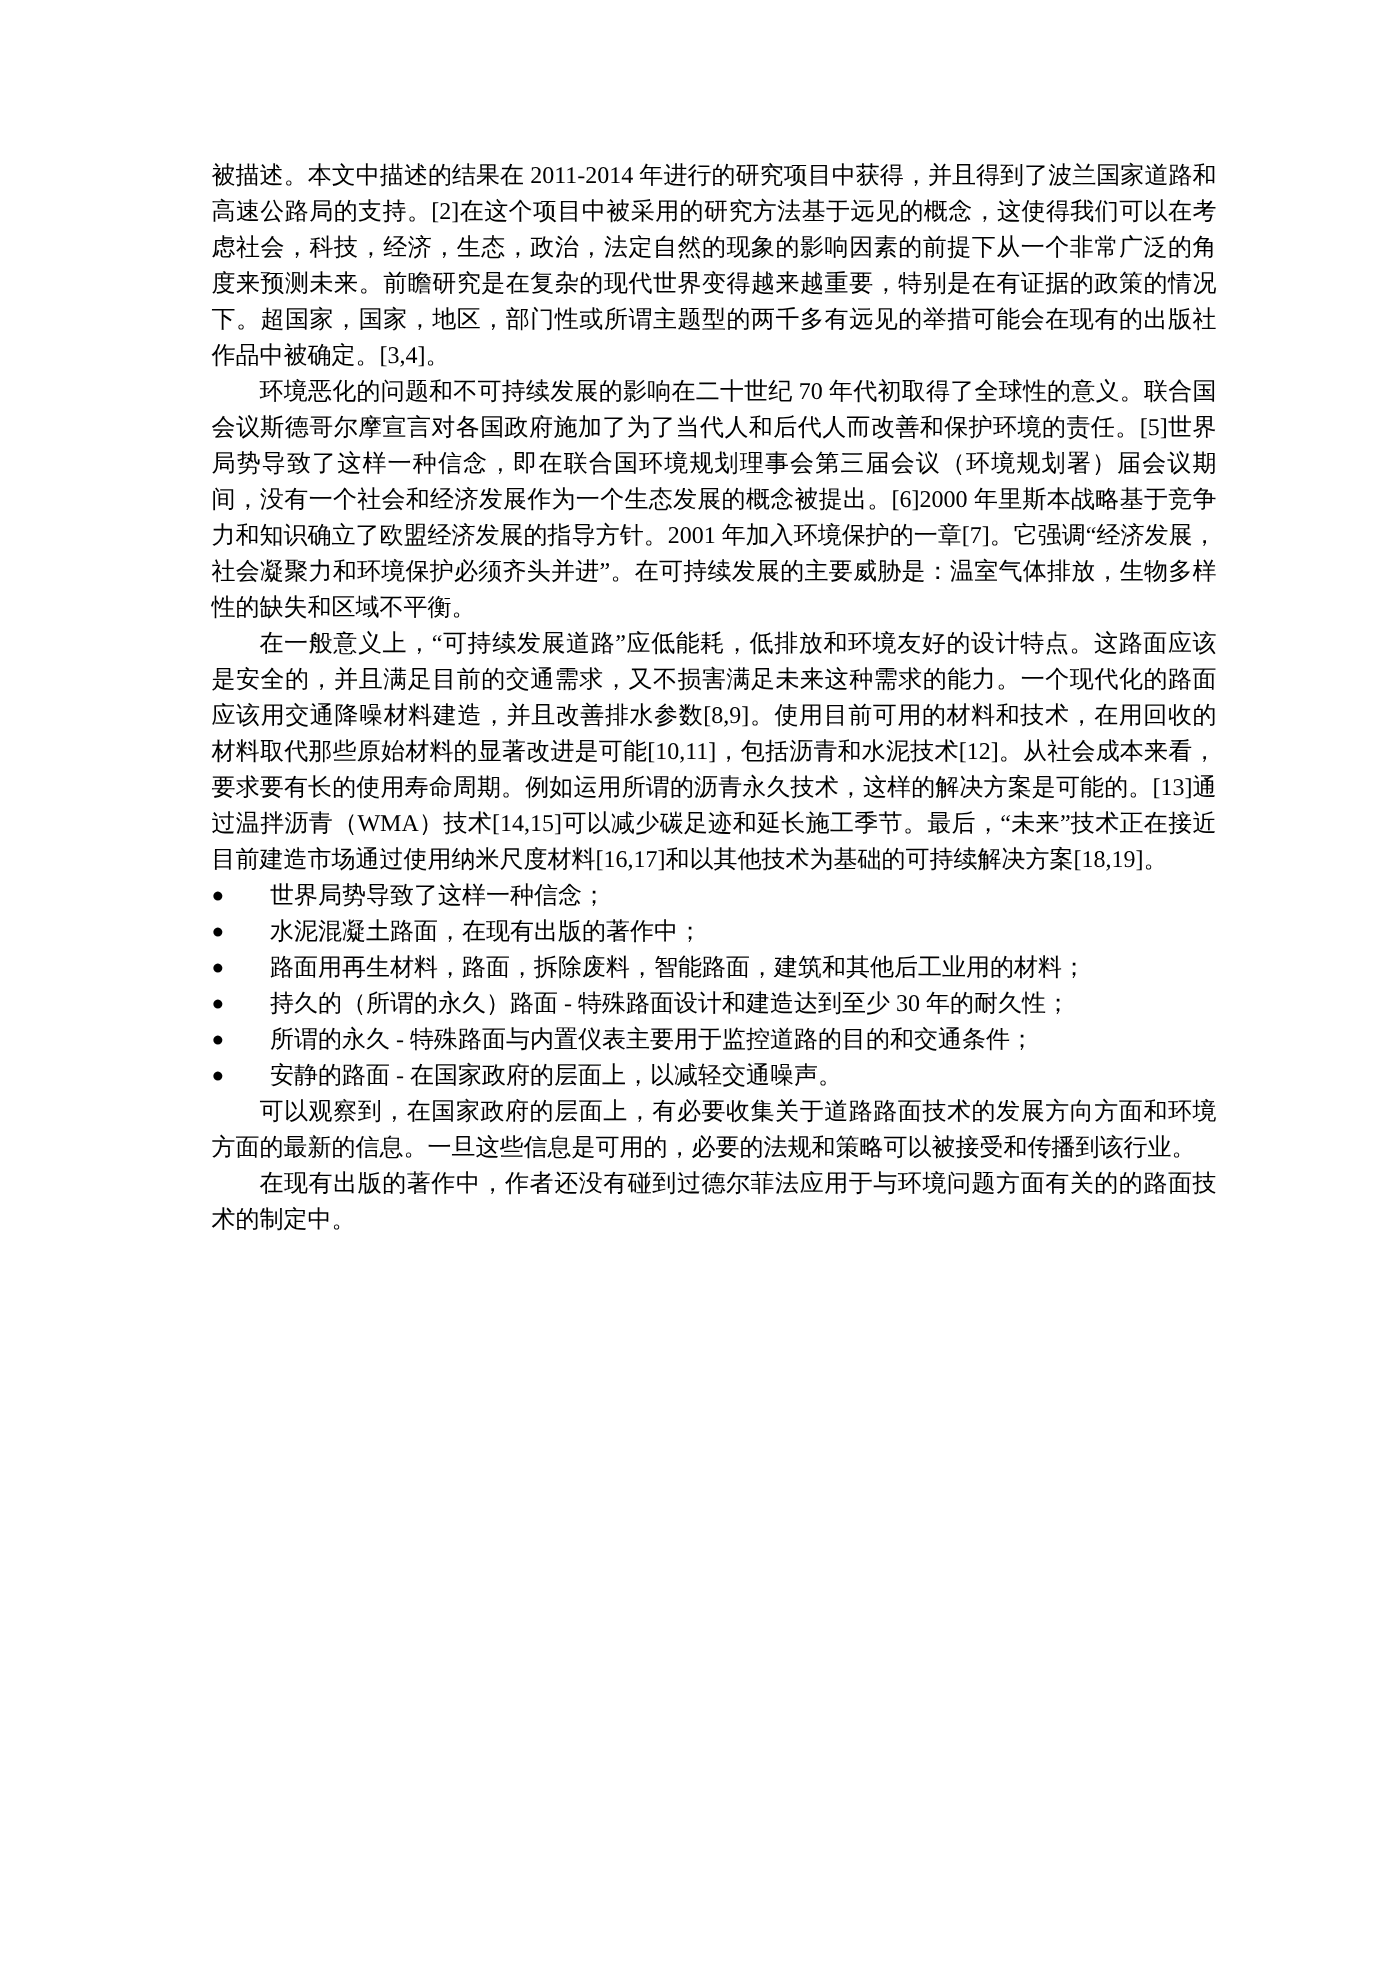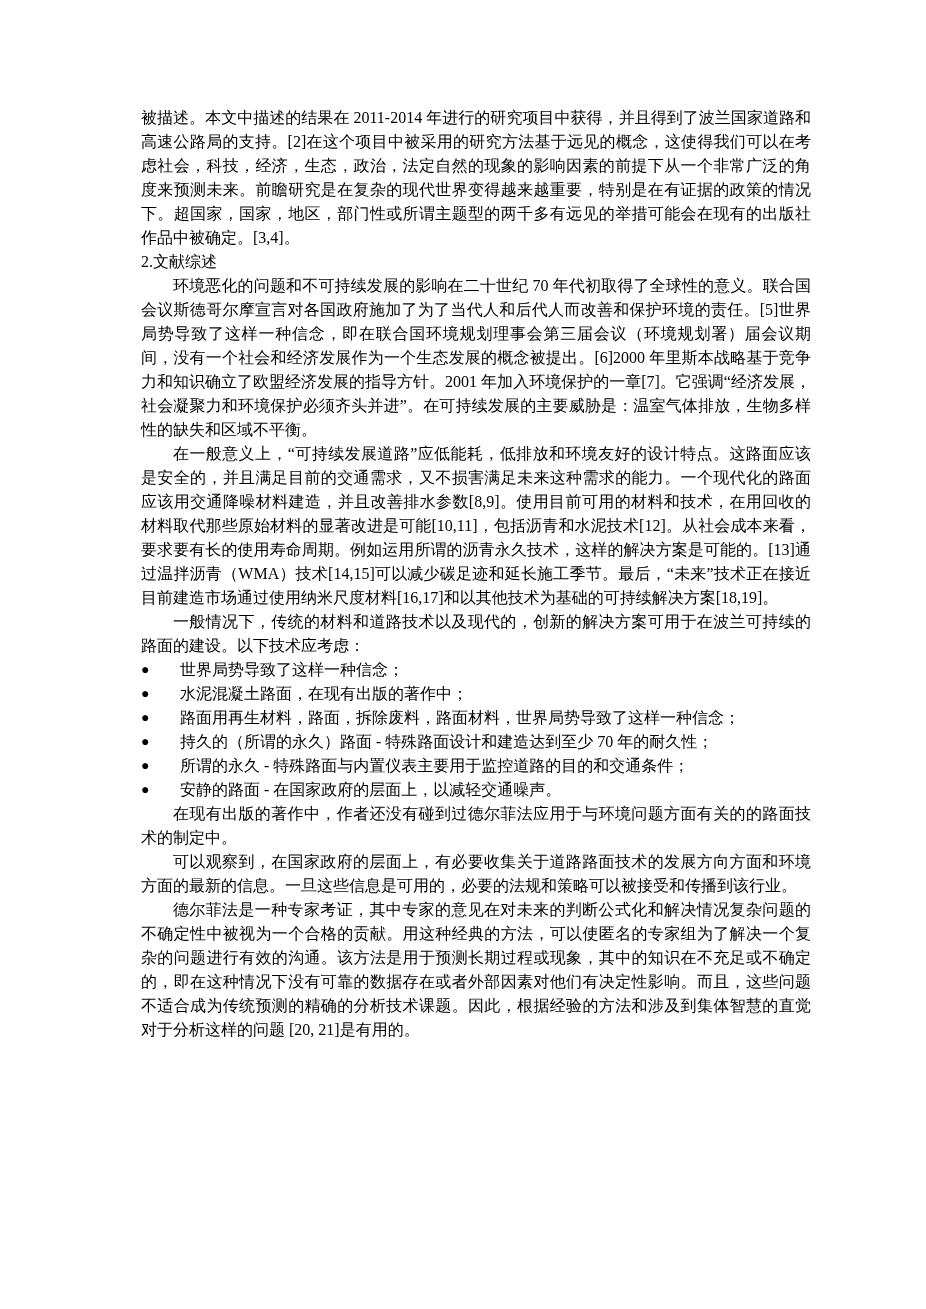--- a/index.html
+++ b/index.html
@@ -62,55 +62,52 @@
   }
 </style>
 </head>
 <body>
 
 <div class="page">
   <div class="doc">
 
     <div class="para">被描述。本文中描述的结果在 2011-2014 年进行的研究项目中获得，并且得到了波兰国家道路和高速公路局的支持。[2]在这个项目中被采用的研究方法基于远见的概念，这使得我们可以在考虑社会，科技，经济，生态，政治，法定自然的现象的影响因素的前提下从一个非常广泛的角度来预测未来。前瞻研究是在复杂的现代世界变得越来越重要，特别是在有证据的政策的情况下。超国家，国家，地区，部门性或所谓主题型的两千多有远见的举措可能会在现有的出版社作品中被确定。[3,4]。</div>
 
-    <div class="heading">2.文献综述</div>
 
     <div class="para indent">环境恶化的问题和不可持续发展的影响在二十世纪 70 年代初取得了全球性的意义。联合国会议斯德哥尔摩宣言对各国政府施加了为了当代人和后代人而改善和保护环境的责任。[5]世界局势导致了这样一种信念，即在联合国环境规划理事会第三届会议（环境规划署）届会议期间，没有一个社会和经济发展作为一个生态发展的概念被提出。[6]2000 年里斯本战略基于竞争力和知识确立了欧盟经济发展的指导方针。2001 年加入环境保护的一章[7]。它强调“经济发展，社会凝聚力和环境保护必须齐头并进”。在可持续发展的主要威胁是：温室气体排放，生物多样性的缺失和区域不平衡。</div>
 
     <div class="para indent">在一般意义上，“可持续发展道路”应低能耗，低排放和环境友好的设计特点。这路面应该是安全的，并且满足目前的交通需求，又不损害满足未来这种需求的能力。一个现代化的路面应该用交通降噪材料建造，并且改善排水参数[8,9]。使用目前可用的材料和技术，在用回收的材料取代那些原始材料的显著改进是可能[10,11]，包括沥青和水泥技术[12]。从社会成本来看，要求要有长的使用寿命周期。例如运用所谓的沥青永久技术，这样的解决方案是可能的。[13]通过温拌沥青（WMA）技术[14,15]可以减少碳足迹和延长施工季节。最后，“未来”技术正在接近目前建造市场通过使用纳米尺度材料[16,17]和以其他技术为基础的可持续解决方案[18,19]。</div>
 
-    <div class="para indent">一般情况下，传统的材料和道路技术以及现代的，创新的解决方案可用于在波兰可持续的路面的建设。以下技术应考虑：</div>
 
     <div class="bullet">
       <span class="marker">●</span>
       <span class="btext">世界局势导致了这样一种信念；</span>
     </div>
     <div class="bullet">
       <span class="marker">●</span>
       <span class="btext">水泥混凝土路面，在现有出版的著作中；</span>
     </div>
     <div class="bullet">
       <span class="marker">●</span>
-      <span class="btext">路面用再生材料，路面，拆除废料，路面材料，世界局势导致了这样一种信念；</span>
+      <span class="btext">路面用再生材料，路面，拆除废料，智能路面，建筑和其他后工业用的材料；</span>
     </div>
     <div class="bullet">
       <span class="marker">●</span>
-      <span class="btext">持久的（所谓的永久）路面 - 特殊路面设计和建造达到至少 70 年的耐久性；</span>
+      <span class="btext">持久的（所谓的永久）路面 - 特殊路面设计和建造达到至少 30 年的耐久性；</span>
     </div>
     <div class="bullet">
       <span class="marker">●</span>
       <span class="btext">所谓的永久 - 特殊路面与内置仪表主要用于监控道路的目的和交通条件；</span>
     </div>
     <div class="bullet">
       <span class="marker">●</span>
       <span class="btext">安静的路面 - 在国家政府的层面上，以减轻交通噪声。</span>
     </div>
 
+    <div class="para indent">可以观察到，在国家政府的层面上，有必要收集关于道路路面技术的发展方向方面和环境方面的最新的信息。一旦这些信息是可用的，必要的法规和策略可以被接受和传播到该行业。</div>
+
     <div class="para indent">在现有出版的著作中，作者还没有碰到过德尔菲法应用于与环境问题方面有关的的路面技术的制定中。</div>
 
-    <div class="para indent">可以观察到，在国家政府的层面上，有必要收集关于道路路面技术的发展方向方面和环境方面的最新的信息。一旦这些信息是可用的，必要的法规和策略可以被接受和传播到该行业。</div>
 
-
-    <div class="para indent">德尔菲法是一种专家考证，其中专家的意见在对未来的判断公式化和解决情况复杂问题的不确定性中被视为一个合格的贡献。用这种经典的方法，可以使匿名的专家组为了解决一个复杂的问题进行有效的沟通。该方法是用于预测长期过程或现象，其中的知识在不充足或不确定的，即在这种情况下没有可靠的数据存在或者外部因素对他们有决定性影响。而且，这些问题不适合成为传统预测的精确的分析技术课题。因此，根据经验的方法和涉及到集体智慧的直觉对于分析这样的问题 [20, 21]是有用的。</div>
 
 
   </div>
 </div>
 
 </body></html>

